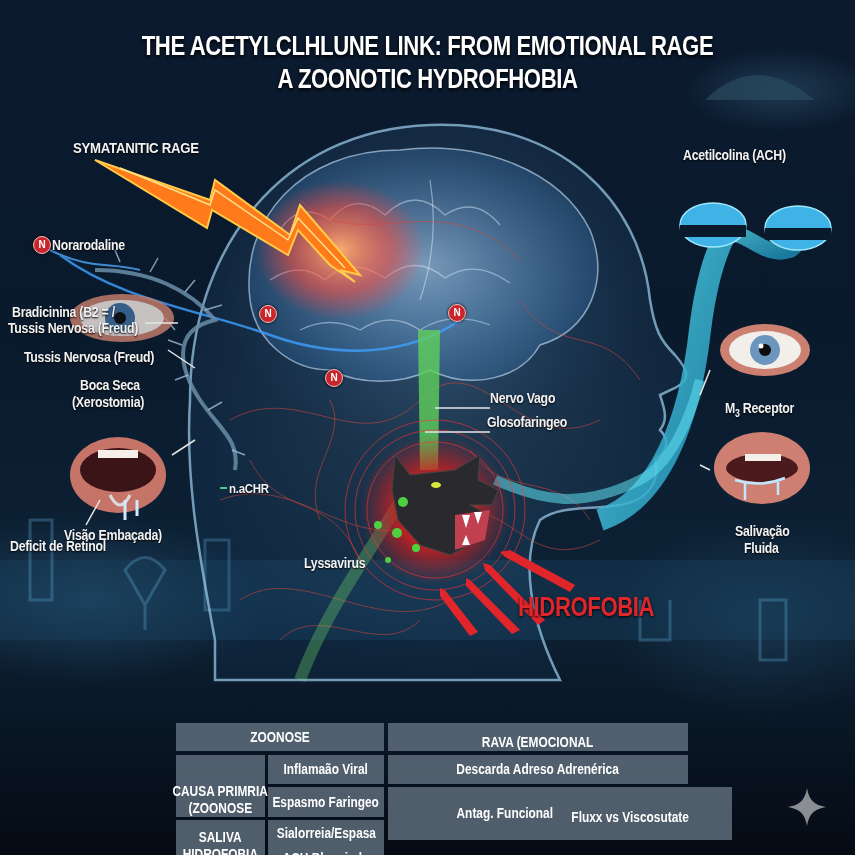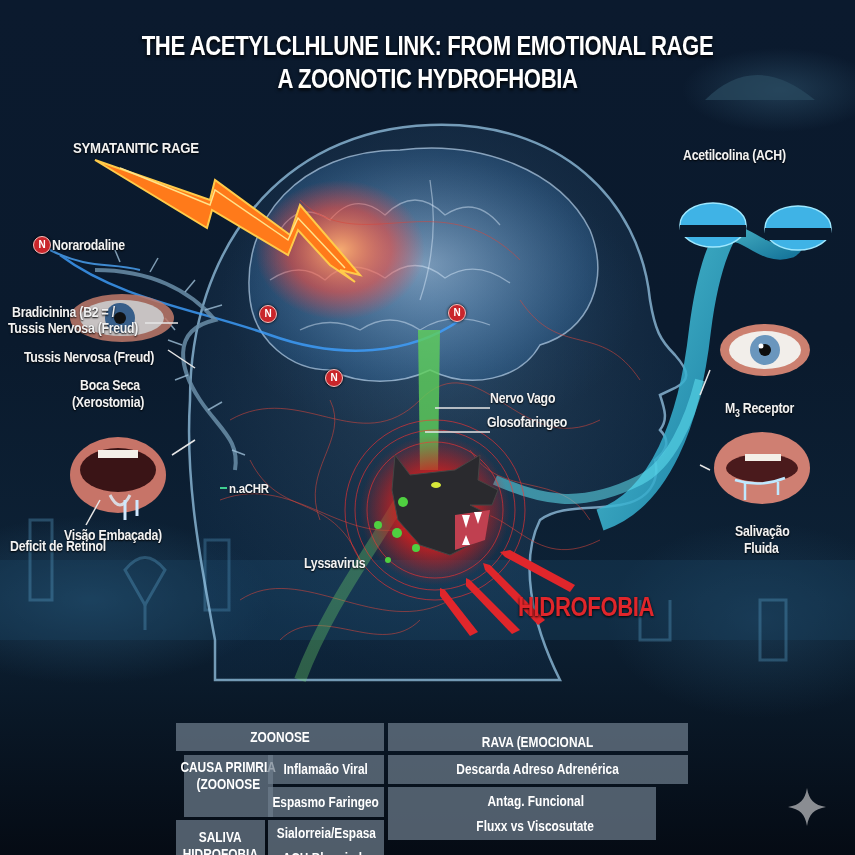--- a/index.html
+++ b/index.html
@@ -235,21 +235,21 @@
   <div class="lbl" style="left:744px;top:540px;">Fluida</div>
 
   <div class="tbl">
     <div class="cell" style="left:0;top:0;width:208px;height:28px;">
         <span>ZOONOSE</span>
       </div>
     <div class="cell" style="left:212px;top:0;width:300px;height:28px;align-items:flex-end;">
         <span>RAVA (EMOCIONAL</span>
       </div>
 
-    <div class="cell" style="left:8px;top:32px;width:89px;height:62px;flex-direction:column;justify-content:flex-start;padding-top:4px;">
+    <div class="cell" style="left:0;top:32px;width:89px;height:62px;flex-direction:column;justify-content:flex-end;padding-top:4px;">
       <span>CAUSA PRIMRIA</span>
         <span>(ZOONOSE</span>
     </div>
     <div class="cell" style="left:0;top:97px;width:89px;height:52px;flex-direction:column;text-align:center;">
       <span>SALIVA</span>
         <span>HIDROFOBIA</span>
     </div>
 
     <div class="cell" style="left:92px;top:32px;width:116px;height:29px;">
         <span>Inflamaão Viral</span>
@@ -258,21 +258,21 @@
         <span>Espasmo Faringeo</span>
       </div>
     <div class="cell" style="left:92px;top:97px;width:116px;height:52px;flex-direction:column;">
       <span>Sialorreia/Espasa</span>
         <span style="margin-top:8px">ACH Bloçuiada</span>
     </div>
 
     <div class="cell" style="left:212px;top:32px;width:300px;height:29px;">
         <span>Descarda Adreso Adrenérica</span>
       </div>
-    <div class="cell" style="left:212px;top:64px;width:268px;height:53px;flex-direction:column;padding-left:27px;">
+    <div class="cell" style="left:212px;top:64px;width:344px;height:53px;flex-direction:row;padding-left:27px;">
       <span>Antag. Funcional</span>
         <span style="margin-top:8px">Fluxx vs Viscosutate</span>
     </div>
   </div>
 
   <svg class="sparkle" viewBox="0 0 42 42">
     <path d="M21 2 C23 14 28 19 40 21 C28 23 23 28 21 40 C19 28 14 23 2 21 C14 19 19 14 21 2 Z" fill="#8a8d92"></path>
   </svg>
 </div>
 

